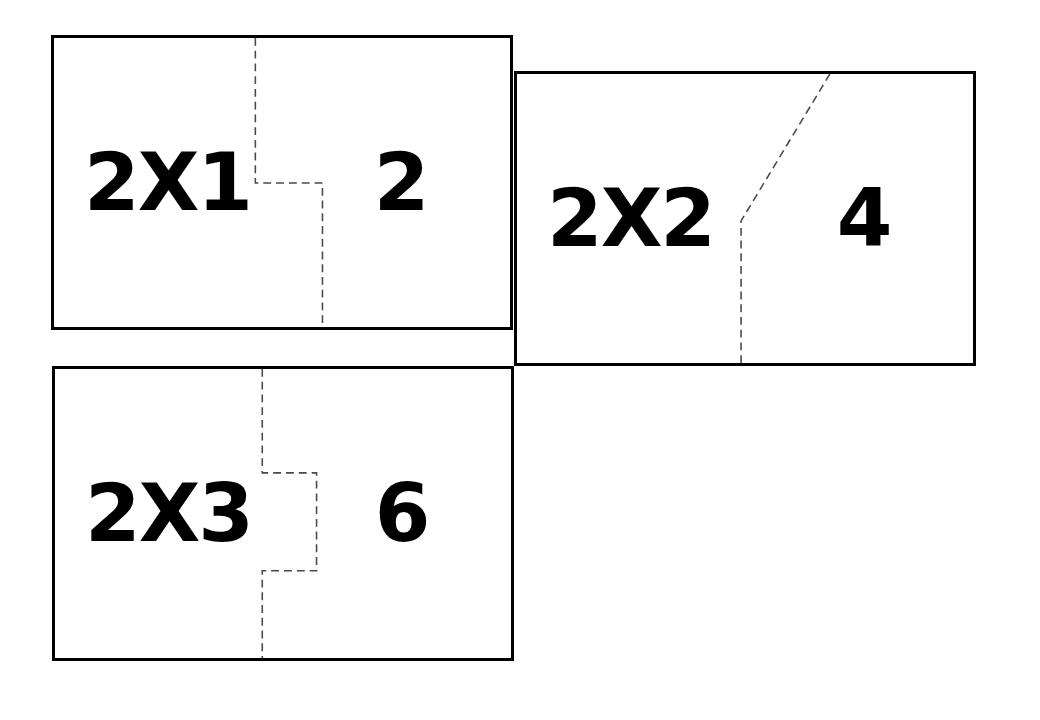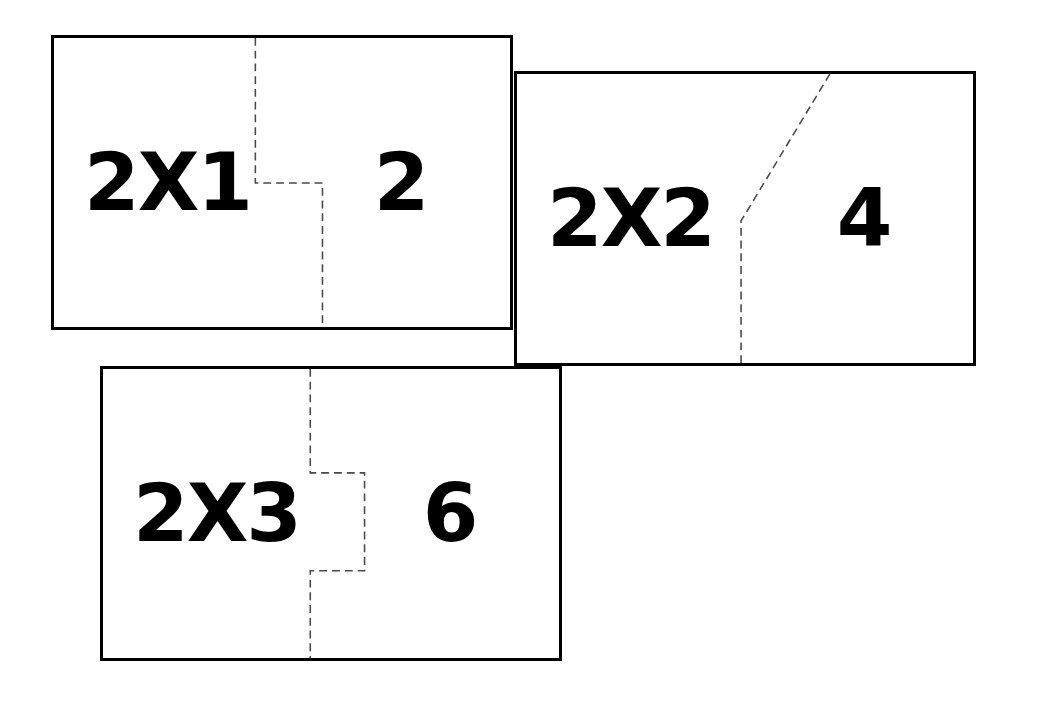--- a/index.html
+++ b/index.html
@@ -18,21 +18,21 @@
   .card {
     position: absolute;
     width: 462px;
     height: 295px;
     box-sizing: border-box;
     border: 3px solid #000000;
     background: #ffffff;
   }
   .card-1 { left: 51px;  top: 35px;  }
   .card-2 { left: 514px; top: 35px; margin-top: 36px;  }
-  .card-3 { left: 52px;  top: 366px; margin-left: 48px; }
+  .card-3 { left: 52px;  top: 366px; }
   .card-4 { left: 542px; top: 366px; }
 
   svg.cut {
     position: absolute;
     left: 0; top: 0;
     width: 100%;
     height: 100%;
     display: block;
   }
   svg.cut path {

